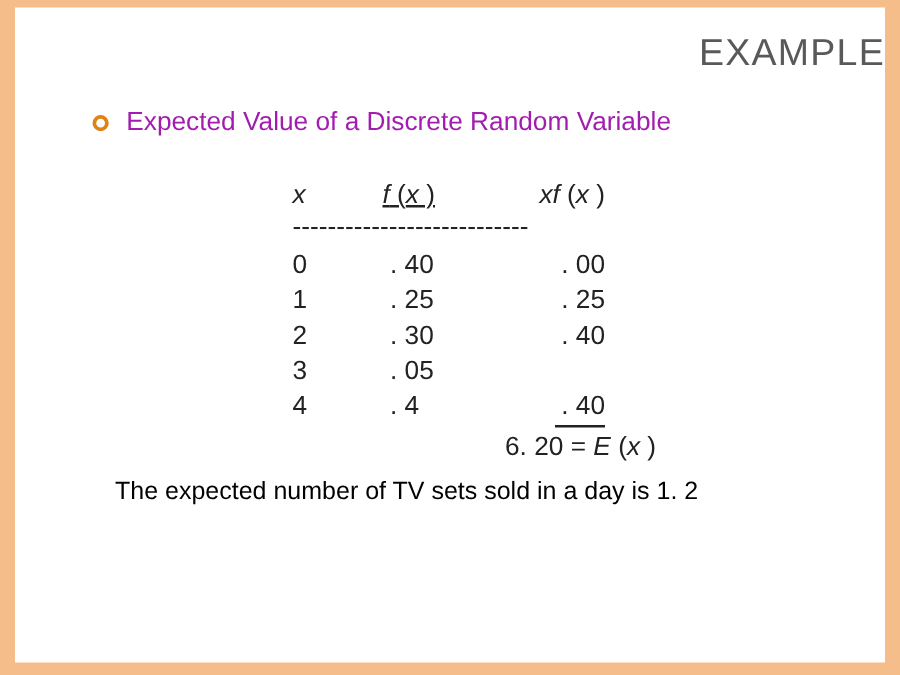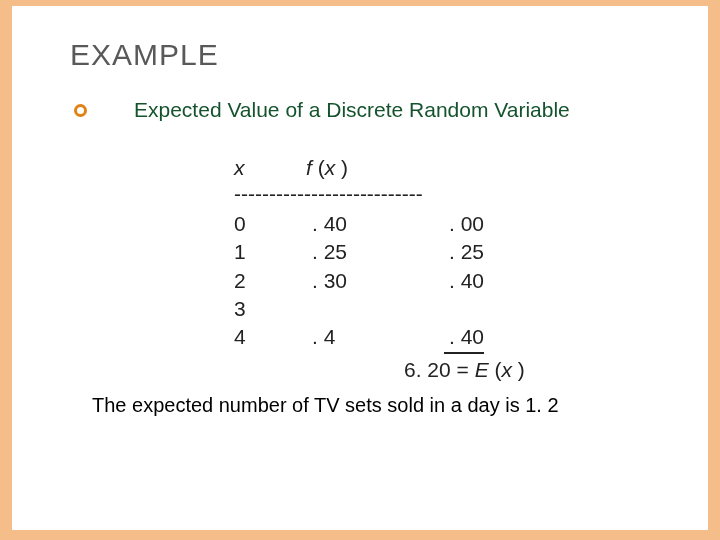--- a/index.html
+++ b/index.html
@@ -15,52 +15,52 @@
     left: 12px;
     top: 6px;
     width: 696px;
     height: 524px;
     background: #ffffff;
   }
   .title {
     font-size: 30px;
     color: #595959;
     letter-spacing: 1px;
-    margin: 32px 0 0 58px;
+    margin: 20px 0 0 58px;
     font-weight: 400;
+    text-align: right;
   }
   .subtitle-row {
     display: flex;
     align-items: center;
     margin: 26px 0 0 62px;
   }
   .bullet {
     width: 13px;
     height: 13px;
     border: 3px solid #e08214;
     border-radius: 50%;
     margin-right: 14px;
     flex-shrink: 0;
   }
   .subtitle {
     font-size: 21px;
-    color: #14532d;
-    margin-left: 33px;
+    color: #a21caf;
   }
   .tablewrap {
     margin: 34px 0 0 222px;
     font-size: 21px;
     color: #222;
     font-family: Arial, sans-serif;
   }
   .hrow, .drow {
     display: flex;
   }
   .col-x { width: 72px; }
-  .col-f { width: 98px; }
+  .col-f { width: 98px; text-decoration: underline; }
   .col-xf { width: 80px; text-align: right; }
   .hrow .col-x, .hrow .ital { font-style: italic; }
   .hrow span { font-size: 21px; }
   .dashline {
     margin: 2px 0 4px 0;
     letter-spacing: 0px;
     font-size: 21px;
     white-space: nowrap;
   }
   .drow { line-height: 1.35; }
@@ -92,20 +92,23 @@
     <span class="subtitle">Expected Value of a Discrete Random Variable</span>
   </div>
 
   <div class="tablewrap">
 
     <div class="hrow">
       <span class="col-x ital">x</span>
       <span class="col-f">
         <span class="ital">f</span><span>&nbsp;(</span><span class="ital">x</span><span>&nbsp;)</span>
       </span>
+      <span class="col-xf">
+        <span class="ital">x</span><span class="ital">f</span><span>&nbsp;(</span><span class="ital">x</span><span>&nbsp;)</span>
+      </span>
     </div>
 
     <div class="dashline">---------------------------</div>
 
     <div class="drow">
       <span class="col-x">0</span>
       <span class="col-f-val">. 40</span>
       <span class="col-xf-val">. 00</span>
     </div>
     <div class="drow">
@@ -113,20 +116,21 @@
       <span class="col-f-val">. 25</span>
       <span class="col-xf-val">. 25</span>
     </div>
     <div class="drow">
       <span class="col-x">2</span>
       <span class="col-f-val">. 30</span>
       <span class="col-xf-val">. 40</span>
     </div>
     <div class="drow">
       <span class="col-x">3</span>
+      <span class="col-f-val">. 05</span>
     </div>
     <div class="drow">
       <span class="col-x">4</span>
       <span class="col-f-val">. 4</span>
       <span class="col-xf-val"><span class="lastxf">. 40</span></span>
     </div>
 
     <div class="expline">
       <span>6. 20</span><span> = </span><span class="ital">E</span><span>&nbsp;</span><span>(</span><span class="ital">x</span><span>&nbsp;)</span>
     </div>

